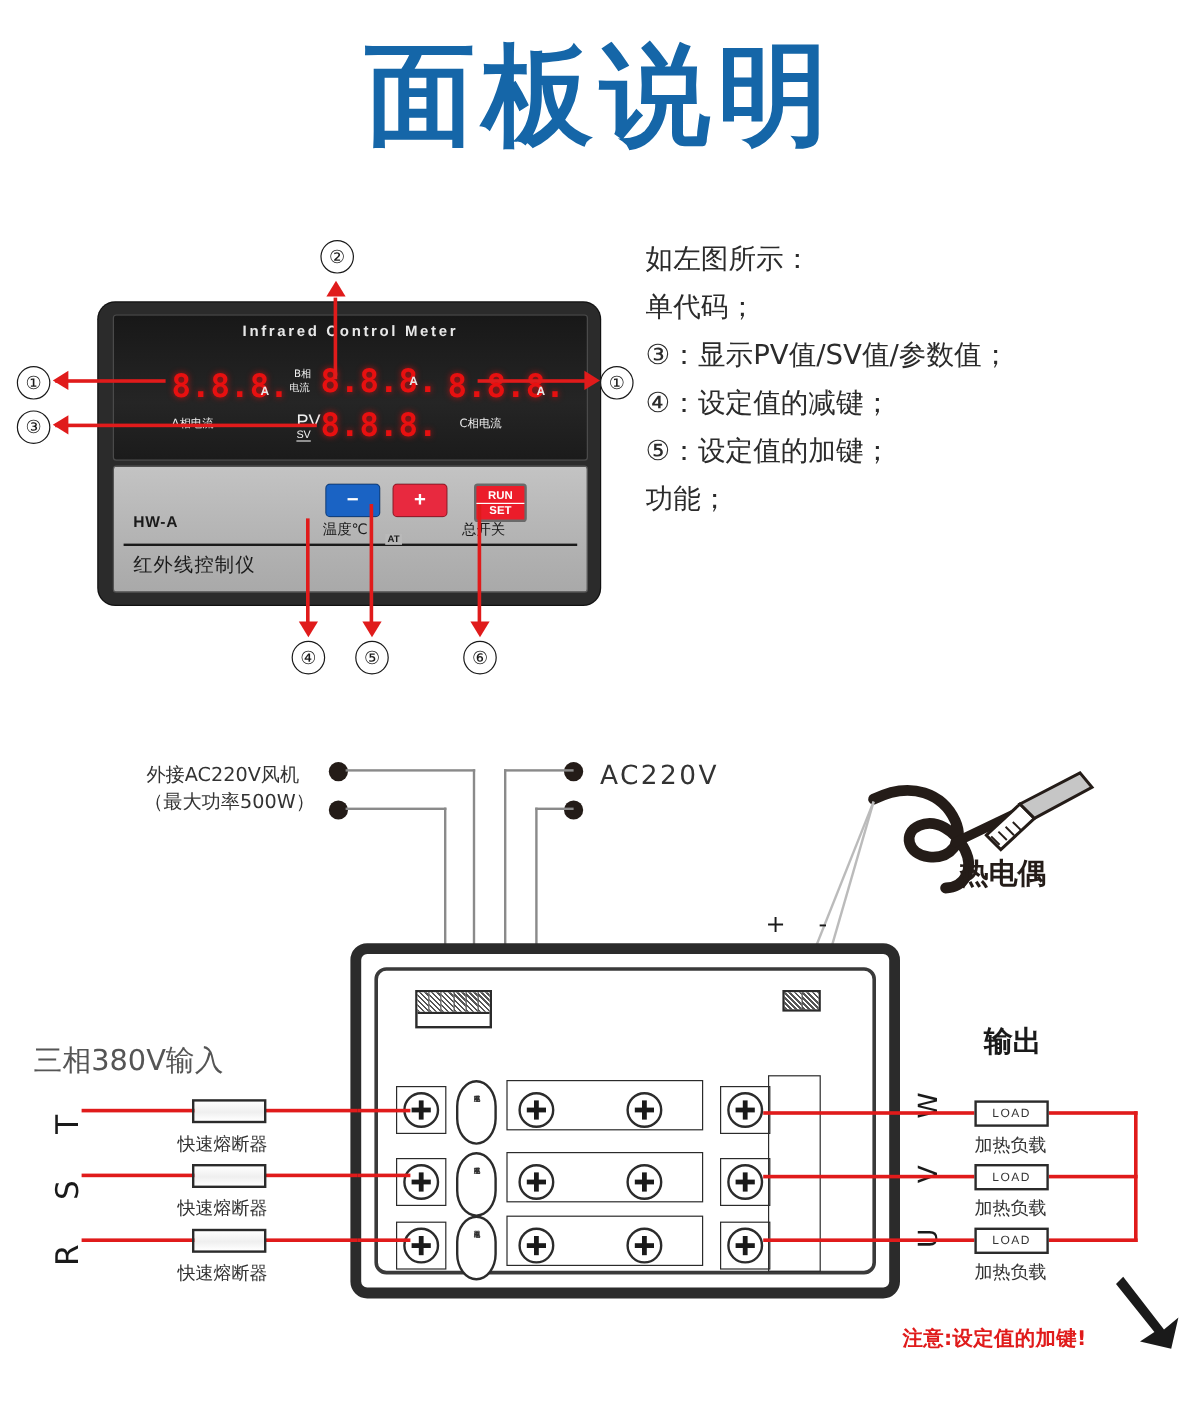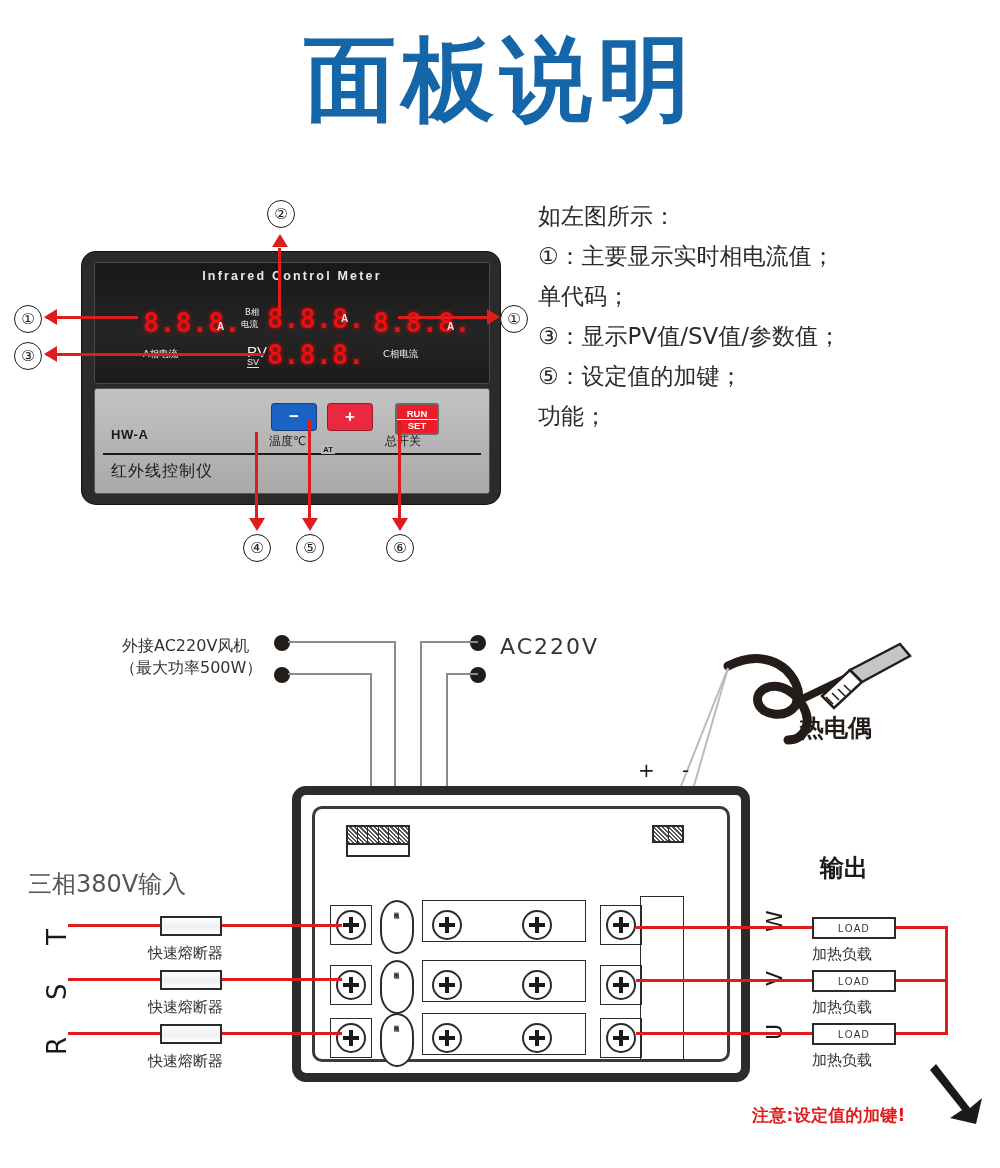--- a/index.html
+++ b/index.html
@@ -92,21 +92,21 @@
 
   .ct{position:absolute;width:34px;height:54px;border:2px solid #2b2b2b;
       border-radius:50%/22px;box-sizing:border-box;background:#fff;}
   .ct-lbl{position:absolute;font-size:5.5px;color:#2b2b2b;writing-mode:vertical-rl;
       font-family:"DejaVu Sans",sans-serif;letter-spacing:0px;white-space:nowrap;}
 
   .scr-mod{position:absolute;border:1.6px solid #2b2b2b;box-sizing:border-box;background:#fff;}
 
   .fuse{position:absolute;width:62px;height:20px;border:2px solid #2b2b2b;
       box-sizing:border-box;background:linear-gradient(180deg,#fff 0%,#efefef 55%,#fff 100%);}
-  .load{position:absolute;width:84px;height:22px;border:2px solid #2b2b2b;
+  .load{position:absolute;width:62px;height:22px;border:2px solid #2b2b2b;
       box-sizing:border-box;background:#fff;display:flex;align-items:center;
       justify-content:center;font-size:10px;letter-spacing:1.2px;color:#333;}
 
   .rot{position:absolute;transform:rotate(-90deg);transform-origin:left top;
       font-size:26px;color:#1a1a1a;font-family:"DejaVu Sans",sans-serif;white-space:nowrap;}
 
   #warn-text{position:absolute;left:752px;top:1104px;font-size:17px;color:#e01b1b;
       font-weight:700;font-family:"DejaVu Sans",sans-serif;letter-spacing:.3px;}
 </style>
 </head>
@@ -179,23 +179,23 @@
 <div class="aline abs" style="left:308px;top:420px;width:3px;height:104px;"></div>
 <div class="abs" style="left:302px;top:518px;width:0;height:0;border-left:8px solid transparent;border-right:8px solid transparent;border-top:13px solid #e01b1b;"></div>
 <div class="callout abs" style="left:296px;top:534px;">⑤</div>
 
 <div class="aline abs" style="left:398px;top:420px;width:3px;height:104px;"></div>
 <div class="abs" style="left:392px;top:518px;width:0;height:0;border-left:8px solid transparent;border-right:8px solid transparent;border-top:13px solid #e01b1b;"></div>
 <div class="callout abs" style="left:386px;top:534px;">⑥</div>
 
 <div class="abs" id="legend">
   <div>如左图所示：</div>
-  <div>①：主要显示实时相电流值；</div>
   <div>单代码；</div>
   <div>③：显示PV值/SV值/参数值；</div>
+  <div>④：设定值的减键；</div>
   <div>⑤：设定值的加键；</div>
   <div>功能；</div>
 </div>
 
 <div class="abs" id="wiring">
 
   <div class="wtext" style="left:122px;top:36px;font-size:16px;">外接AC220V风机</div>
   <div class="wtext" style="left:120px;top:58px;font-size:16px;">（最大功率500W）</div>
 
   <div class="dot" style="left:274px;top:35px;"></div>

